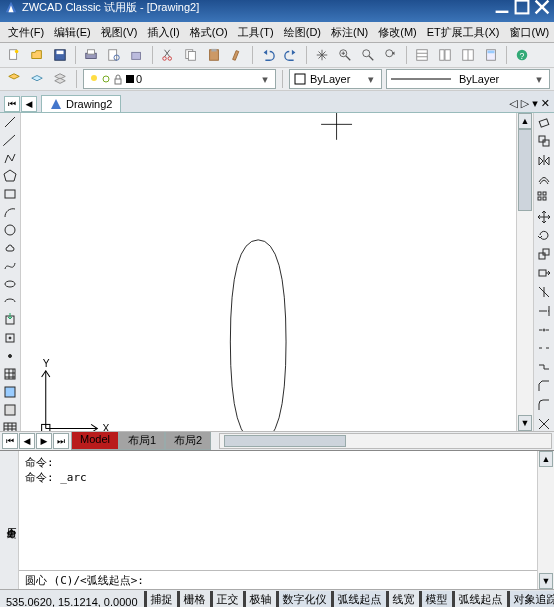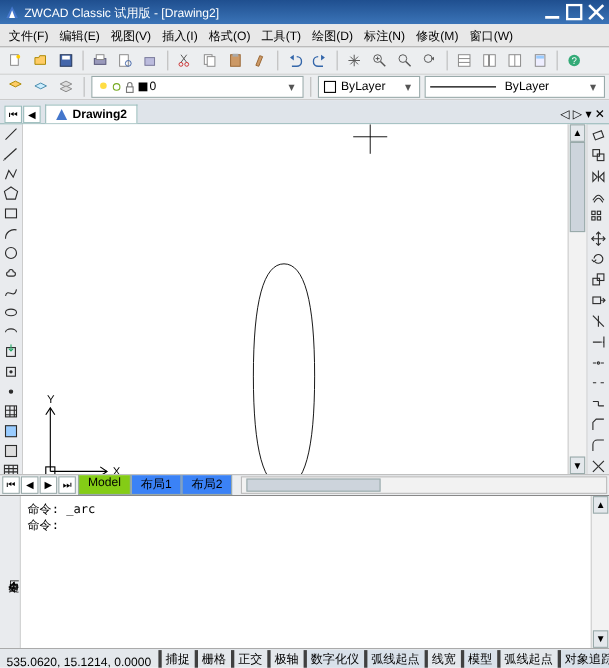--- a/index.html
+++ b/index.html
@@ -1,17 +1,17 @@
 <!DOCTYPE html>
 <html><head>
 <meta charset="utf-8">
 <style>
 html,body{margin:0;padding:0;font-family:"Microsoft YaHei",SimSun,Arial,sans-serif;font-size:11px;color:#000;background:#fff;overflow:hidden}
 body{width:554px;height:607px;position:relative}
-.titlebar{height:22px;background:linear-gradient(#1f4f8f,#3b74b8);color:#fff;display:flex;align-items:center;padding:0 4px}
+.titlebar{height:22px;background:linear-gradient(#1f4f8f,#3b74b8);color:#fff;display:flex;padding:0 4px}
 .titlebar .app-icon{width:14px;height:14px;margin-right:4px}
 .titlebar .title{flex:1;font-size:11px}
 .win-btns{display:flex;gap:4px}
 .win-btns span{width:16px;height:14px;display:flex;align-items:center;justify-content:center;cursor:pointer}
 .menubar{height:20px;background:#e8e8e8;border-bottom:1px solid #b0b0b0;display:flex;align-items:center;padding:0 4px;gap:2px;position:relative}
 .menubar .mitem{padding:1px 4px;white-space:nowrap;font-size:11px}
 .toolbar{height:24px;background:#eceef0;border-bottom:1px solid #ccc;display:flex;align-items:center;padding:0 4px;gap:3px}
 .tb-sep{width:1px;height:18px;background:#bbb;margin:0 2px}
 .tb-btn{width:18px;height:18px;display:flex;align-items:center;justify-content:center;border:1px solid transparent;border-radius:2px;cursor:pointer}
 .tb-btn svg{width:14px;height:14px}
@@ -34,22 +34,22 @@
 .right-tools{width:20px;background:#e9ebee;border-left:1px solid #ccc;display:flex;flex-direction:column;align-items:center;padding-top:2px;gap:4px}
 .right-tools .rt{width:16px;height:16px;display:flex;align-items:center;justify-content:center;cursor:pointer}
 .right-tools svg{width:14px;height:14px;stroke:#2b2b2b;fill:none;stroke-width:1}
 .vscroll{width:16px;background:#f2f2f2;border-left:1px solid #ccc;position:relative}
 .vscroll .thumb{position:absolute;left:1px;right:1px;top:4px;height:80px;background:#cdd4dc;border:1px solid #9aa}
 .vscroll .arr{position:absolute;left:1px;right:1px;height:14px;background:#e4e8ec;border:1px solid #9aa;display:flex;align-items:center;justify-content:center;font-size:9px}
 .ms-tabs{height:18px;background:#eceef0;border-top:1px solid #bbb;display:flex;align-items:center;padding:0 2px;gap:2px;position:relative}
 .ms-tabs .nav span{width:14px;height:14px;border:1px solid #9aa;background:#fff;display:flex;align-items:center;justify-content:center;font-size:9px;cursor:pointer}
 .ms-tabs .nav{display:flex;gap:1px}
 .ms-tabs .tabstrip{display:flex}
-.ms-tabs .mstab{padding:1px 8px;border:1px solid #9aa;border-top:none;background:#3b82f6;font-size:11px;cursor:pointer}
-.ms-tabs .mstab.active{background:#84cc16}
+.ms-tabs .mstab{padding:1px 8px;border:1px solid #9aa;border-top:none;background:#a3a3a3;font-size:11px;cursor:pointer}
+.ms-tabs .mstab.active{background:#b91c1c}
 .hscroll{flex:1;height:14px;background:#f2f2f2;border:1px solid #bbb;position:relative;margin-left:6px}
 .hscroll .thumb{position:absolute;top:1px;bottom:1px;left:4px;width:120px;background:#cdd4dc;border:1px solid #9aa}
 .cmd-area{height:138px;border-top:1px solid #888;display:flex}
 .cmd-left{width:18px;background:#e9ebee;border-right:1px solid #ccc;font-size:10px;writing-mode:vertical-rl;text-align:center;padding:4px 0}
 .cmd-body{flex:1;display:flex;flex-direction:column}
 .cmd-hist{flex:1;background:#fff;padding:4px 6px;font-family:Consolas,monospace;font-size:11px;overflow:auto;line-height:15px}
 .cmd-input{height:18px;border-top:1px solid #bbb;background:#fff;display:flex;align-items:center;padding:0 6px;font-family:Consolas,monospace;font-size:11px}
 .cmd-vscroll{width:16px;background:#f2f2f2;border-left:1px solid #ccc;position:relative}
 .cmd-vscroll .arr{position:absolute;left:1px;right:1px;height:14px;background:#e4e8ec;border:1px solid #9aa;display:flex;align-items:center;justify-content:center;font-size:9px}
 .status{height:18px;background:#e4e8ec;border-top:1px solid #aaa;display:flex;align-items:flex-end;font-size:11px}
@@ -94,20 +94,21 @@
 <div class="menubar">
   <span class="mitem">文件(F)</span>
   <span class="mitem">编辑(E)</span>
   <span class="mitem">视图(V)</span>
   <span class="mitem">插入(I)</span>
   <span class="mitem">格式(O)</span>
   <span class="mitem">工具(T)</span>
   <span class="mitem">绘图(D)</span>
   <span class="mitem">标注(N)</span>
   <span class="mitem">修改(M)</span>
+  <span class="mitem">ET扩展工具(X)</span>
   <span class="mitem">窗口(W)</span>
 
 </div>
 
 <div class="toolbar">
   <span class="tb-btn">
       <svg viewBox="0 0 16 16">
         <rect x="3" y="2" width="8" height="11" fill="#fff" stroke="#888"></rect>
         <circle cx="11" cy="4" r="2" fill="#fc0"></circle>
       </svg>
@@ -295,21 +296,21 @@
 
 <div class="doc-tabs">
   <div class="tab-nav">
     <span>⏮</span>
     <span>◀</span>
   </div>
   <div class="doc-tab">
     <svg width="12" height="12">
         <polygon points="1,11 6,1 11,11" fill="#47c"></polygon>
       </svg>
-    <span style="font-weight:bold">Drawing2</span>
+    <span style="font-weight:normal">Drawing2</span>
   </div>
   <div class="doc-right">
     <span>◁</span>
     <span>▷</span>
     <span>▾</span>
     <span>✕</span>
   </div>
 </div>
 
 <div class="work">
@@ -574,22 +575,25 @@
   </div>
   <div class="hscroll">
     <div class="thumb"></div>
   </div>
 </div>
 
 <div class="cmd-area">
   <div class="cmd-left">命令历史</div>
   <div class="cmd-body">
     <div class="cmd-hist">
+      <div>命令:</div>
       <div>命令: _arc</div>
-      <div>命令:</div>
+    </div>
+    <div class="cmd-input">
+      <span>圆心 (C)/&lt;弧线起点&gt;:</span>
     </div>
   </div>
   <div class="cmd-vscroll">
     <div class="arr" style="top:0">▲</div>
     <div class="arr" style="bottom:0">▼</div>
   </div>
 </div>
 
 <div class="status">
   <span class="coords">535.0620, 15.1214, 0.0000</span>

